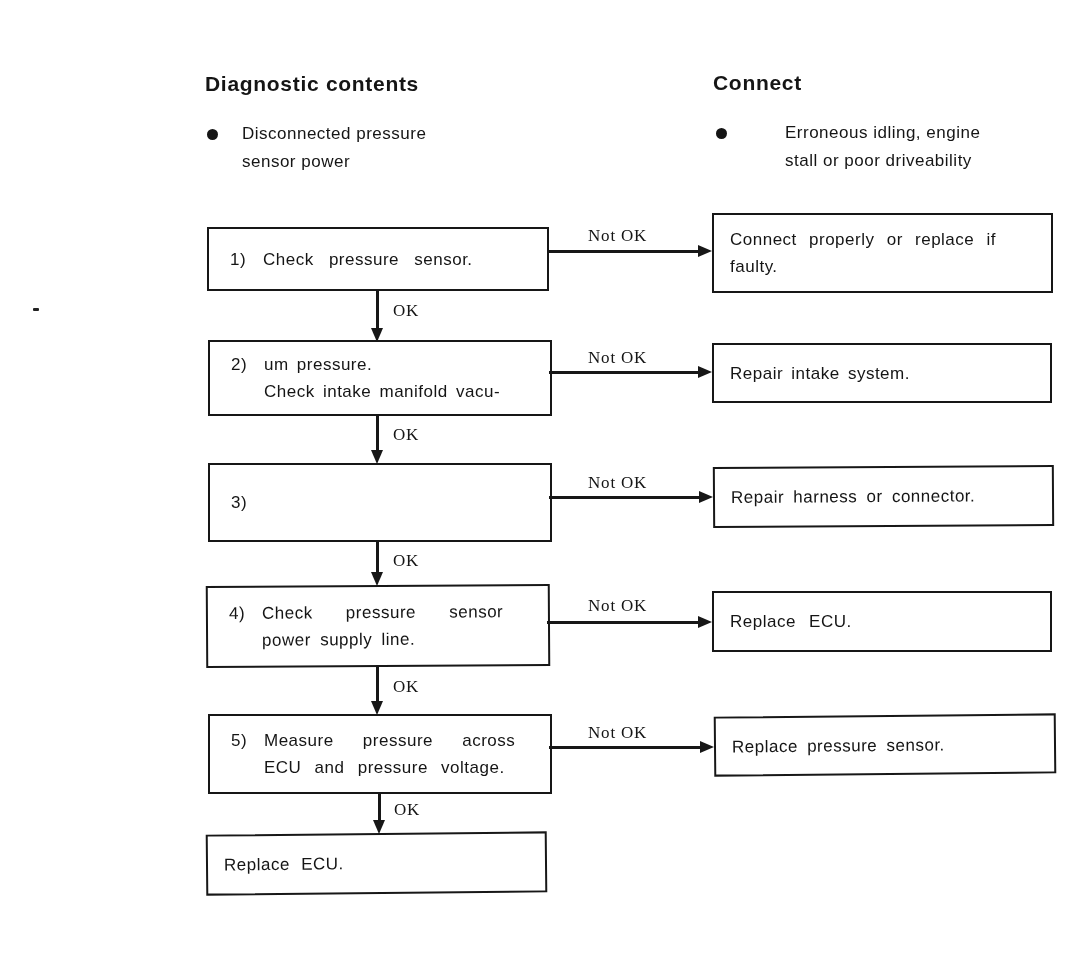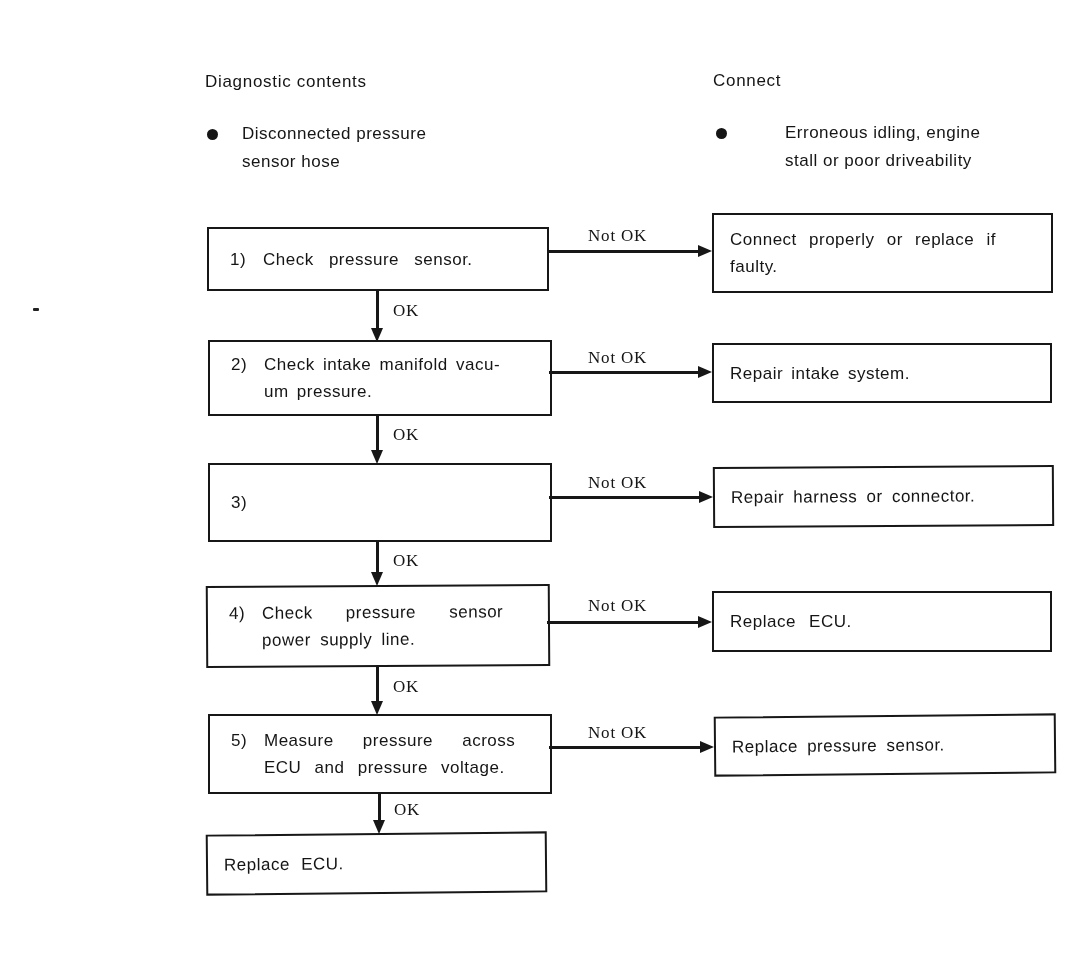--- a/index.html
+++ b/index.html
@@ -1,21 +1,21 @@
 <!DOCTYPE html>
 <html><head>
 <meta charset="utf-8">
 <style>
   html,body { margin:0; padding:0; background:#ffffff; }
   .page {
     position:relative; width:1090px; height:971px; background:#ffffff;
     font-family:"Liberation Sans","DejaVu Sans",sans-serif;
     color:#151515; letter-spacing:0.5px; overflow:hidden;
   }
-  .hdr { position:absolute; font-size:17px; font-weight:normal; letter-spacing:0.7px; white-space:nowrap; }
+  .hdr { position:absolute; font-size:21px; font-weight:bold; letter-spacing:0.7px; white-space:nowrap; }
   .dot { position:absolute; width:11px; height:11px; border-radius:50%; background:#151515; }
   .bullet-text { position:absolute; font-size:17px; line-height:28px; white-space:pre-line; }
   .fbox {
     position:absolute; border:2.5px solid #171717; background:#ffffff;
     display:flex; align-items:center; font-size:17px; line-height:27px;
   }
   .inner { display:flex; align-items:flex-start; width:100%; padding:0 12px 0 21px; }
   .inner.noNum { padding-left:16px; }
   .num { flex:none; width:33px; }
   .txt { flex:1; }
@@ -40,40 +40,40 @@
 </head>
 <body>
 
 <div class="page">
 
   <div class="hdr" style="left:205px; top:72px;">Diagnostic contents</div>
   <div class="hdr" style="left:713px; top:71px;">Connect</div>
 
   <span class="dot" style="left:207px; top:129px;"></span>
   <div class="bullet-text" style="left:242px; top:120px;">Disconnected pressure
-sensor hose</div>
+sensor power</div>
   <span class="dot" style="left:716px; top:128px;"></span>
   <div class="bullet-text" style="left:750px; top:119px;margin-left:35px;">Erroneous idling, engine
 stall or poor driveability</div>
 
   <div class="fbox" style="left:207px; top:227px; width:338px; height:60px;">
     <div class="inner">
       <span class="num">1)</span>
       <span class="txt">
         <span class="line w10">Check pressure sensor.</span>
       </span>
     </div>
   </div>
 
   <div class="fbox" style="left:208px; top:340px; width:340px; height:72px;">
     <div class="inner">
       <span class="num">2)</span>
       <span class="txt">
+        <span class="line w3">um pressure.</span>
         <span class="line w3">Check intake manifold vacu-</span>
-        <span class="line w3">um pressure.</span>
       </span>
     </div>
   </div>
 
   <div class="fbox" style="left:208px; top:463px; width:340px; height:75px;">
     <div class="inner">
       <span class="num">3)</span>
     </div>
   </div>
 

